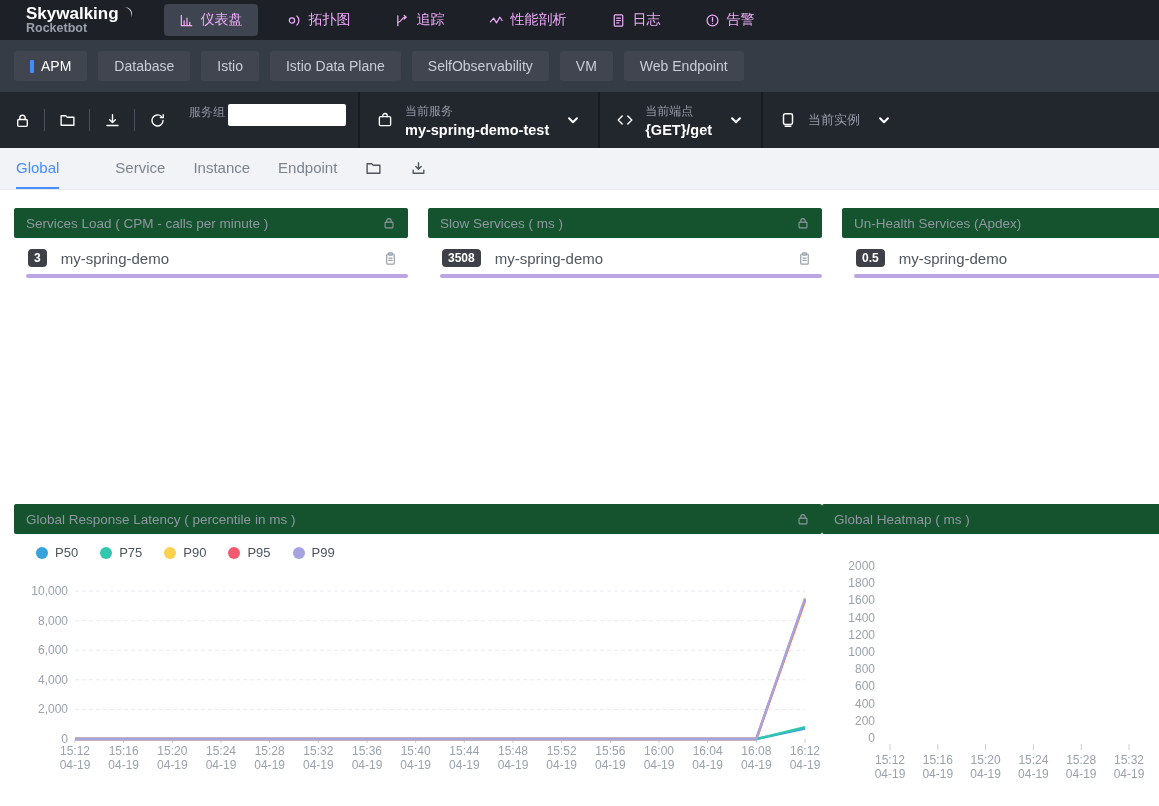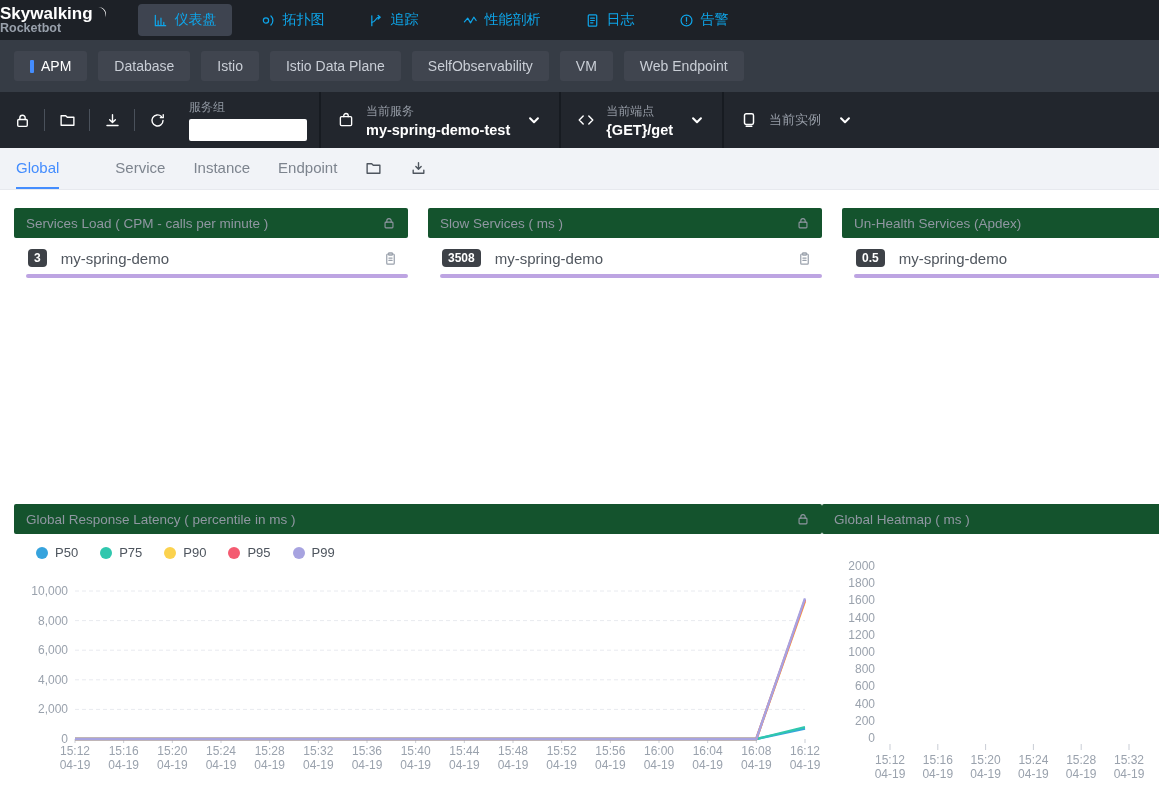--- a/index.html
+++ b/index.html
@@ -1,43 +1,43 @@
 <!DOCTYPE html>
 <html style="--accent: #448dfe;"><head>
 <meta charset="utf-8">
 <style>
   *{margin:0;padding:0;box-sizing:border-box}
   html,body{width:1159px;height:806px;overflow:hidden;background:#fff;
     font-family:"Liberation Sans","DejaVu Sans",sans-serif}
 
   
   .topbar{height:40px;background:#1d2127;display:flex;align-items:center}
-  .logo{line-height:1.05}
+  .logo{margin-left:26px;line-height:1.05}
   .logo-title{font-size:17px;font-weight:bold;color:#fff;display:flex;align-items:flex-start;gap:2px}
   .logo-sub{font-size:12.5px;color:#98a0ab;font-weight:bold}
   .nav{display:flex;margin-left:30px;gap:14px}
   .nav-item{display:flex;align-items:center;gap:7px;padding:7px 15px;border-radius:4px;
-    font-size:14px;color:#0ea5e9;cursor:pointer;white-space:nowrap}
+    font-size:14px;color:#f0abfc;cursor:pointer;white-space:nowrap}
   .nav-item.active{background:#3e4450}
   .nav-item svg{width:15px;height:15px}
 
   
   .row2{height:52px;background:#363c45;display:flex;align-items:center;padding-left:14px;gap:11px}
   .dtab{background:#40454f;border:none;color:#c9ced6;font-size:14px;padding:7px 16px;
     border-radius:3px;display:flex;align-items:center;gap:7px;cursor:pointer;white-space:nowrap}
   .dtab.active{color:#fff}
   .dtab.active::before{content:"";width:4px;height:13px;border-radius:1px;display:inline-block;
     background:var(--accent,#448dfe)}
 
   
   .toolbar{height:56px;background:#22262d;display:flex;align-items:stretch}
   .tb-icon{width:44px;display:flex;justify-content:center;align-items:center;cursor:pointer}
   .tb-icon svg{width:17px;height:17px}
   .tb-sep{width:1px;height:22px;background:#4a515b;align-self:center}
-  .sg{display:flex;flex-direction:column;justify-content:center;gap:3px;margin:0 12px 0 10px}
+  .sg{display:flex;justify-content:center;gap:3px;margin:12px 12px 0 10px}
   .sg-label{font-size:12px;color:#8f96a0}
   .sg-input{width:118px;height:22px;border:none;background:#fff;border-radius:2px;outline:none;
     font-size:13px;padding:0 5px}
   .tb-div{width:2px;background:#171b21}
   .sel{display:flex;align-items:center;gap:11px;padding:0 16px;cursor:pointer}
   .sel > svg{width:18px;height:18px;flex:none}
   .sel-text{display:flex;flex-direction:column;gap:2px}
   .sel-label{font-size:12px;color:#979da7}
   .sel-label.solo{font-size:13px}
   .sel-value{font-size:14.5px;color:#fff;font-weight:bold}

